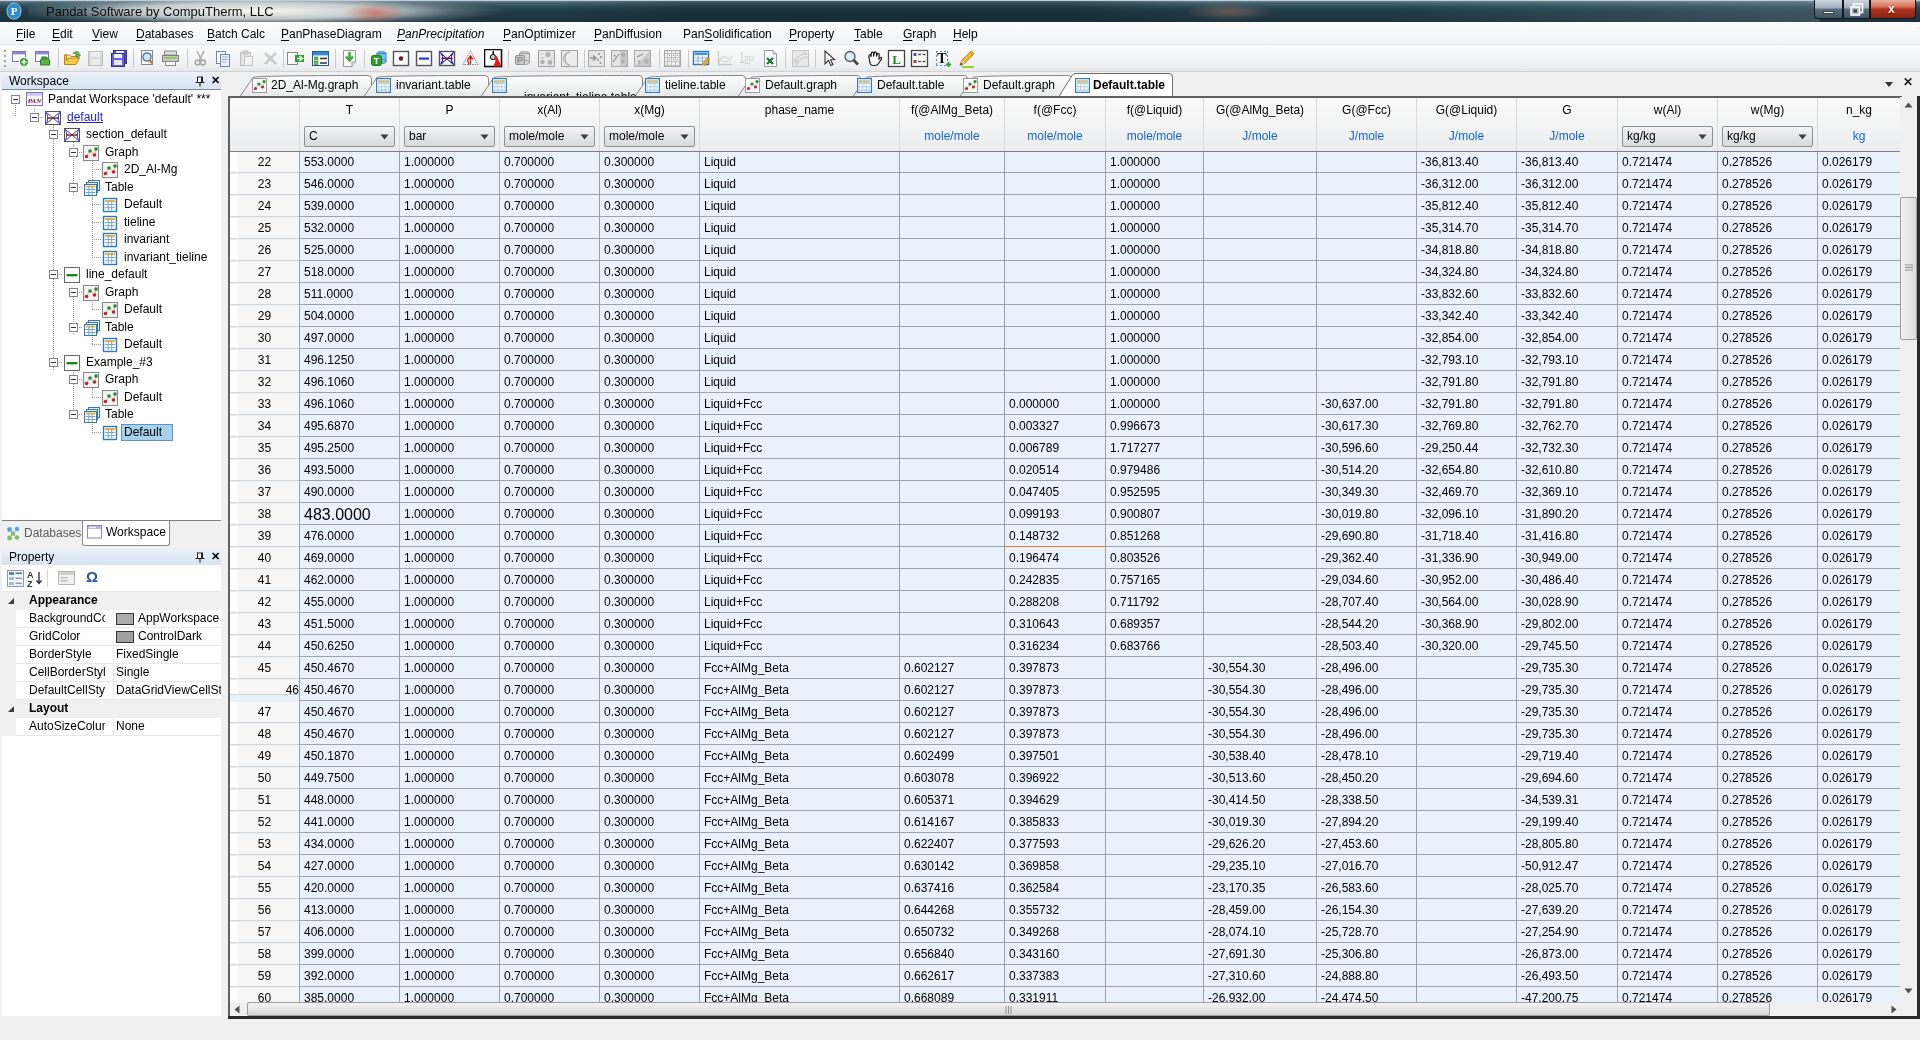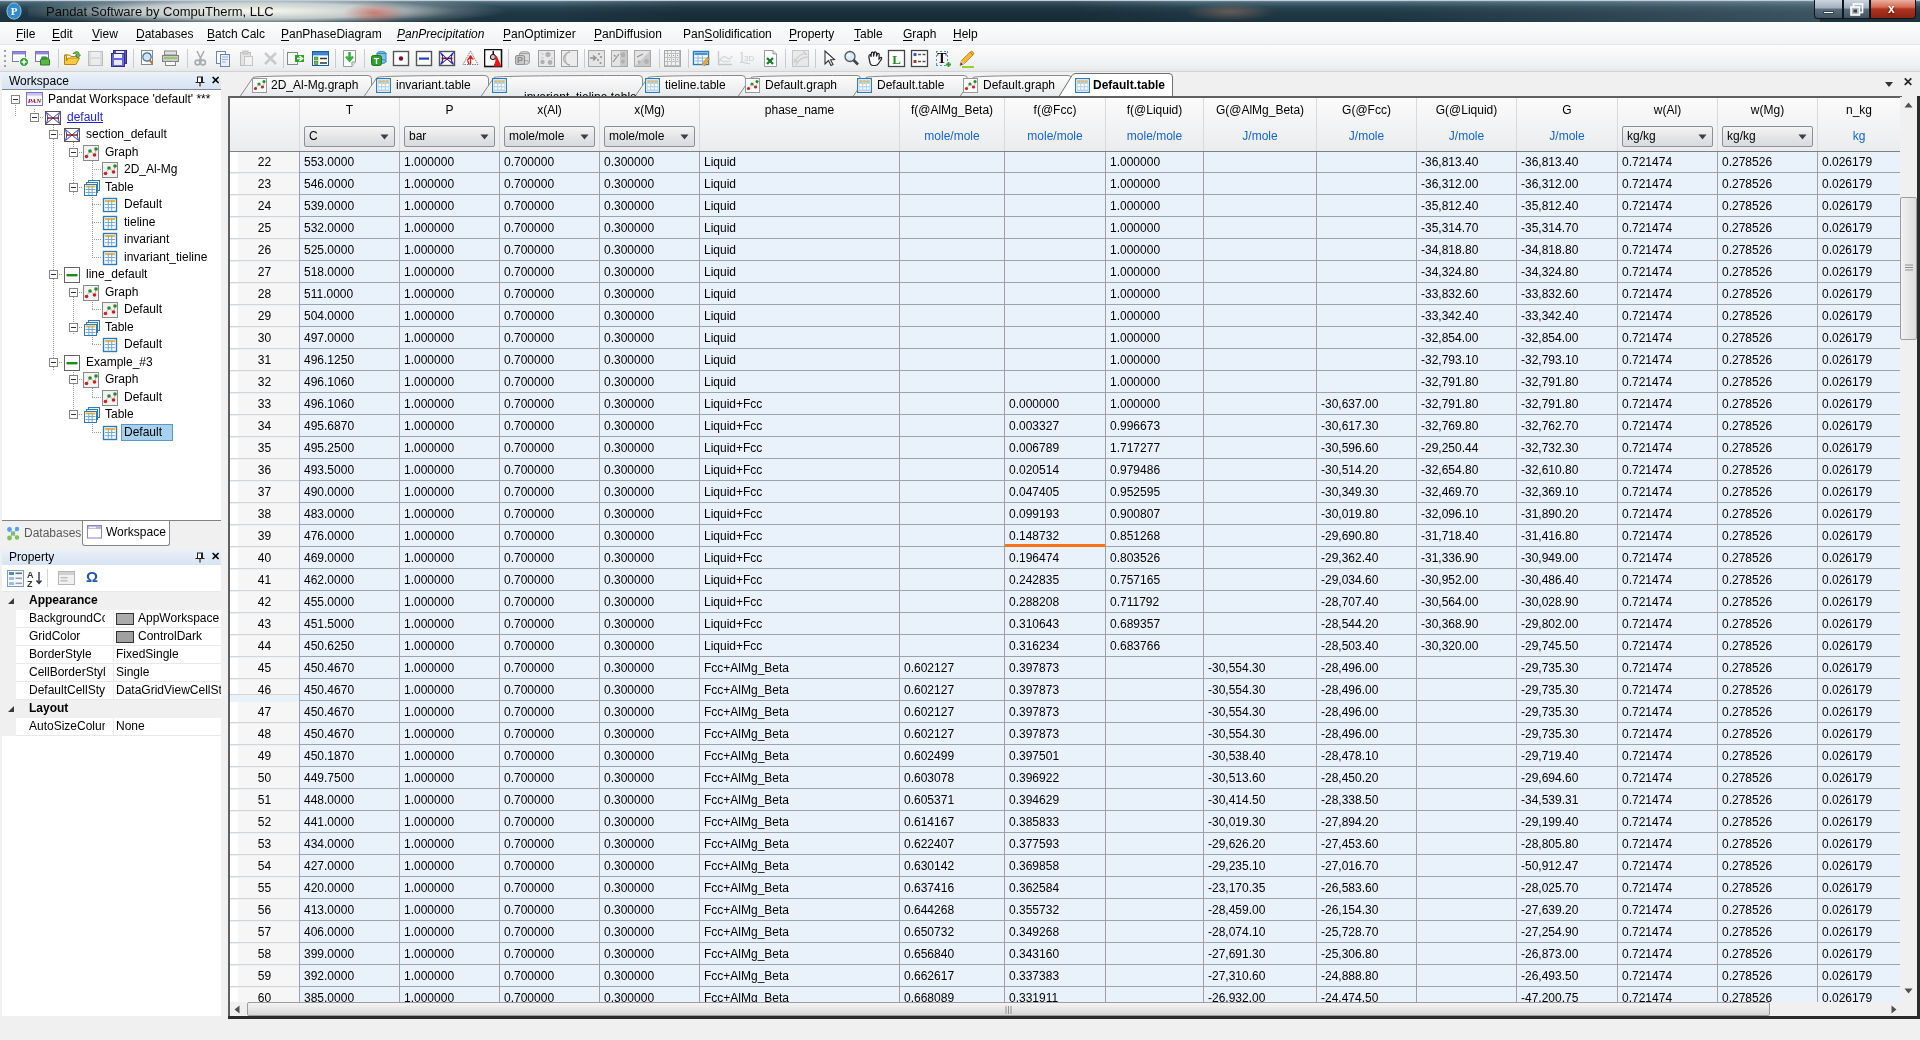--- a/index.html
+++ b/index.html
@@ -1326,21 +1326,21 @@
       <div class="a" style="left:1287px;top:330px;width:100px;height:21px;border-bottom:1px solid #9ca3ab;font-size:12px;line-height:21px;padding-left:4px;overflow:hidden;">-32,369.10</div>
       <div class="a" style="left:1387px;top:330px;width:1px;height:22px;background:#9aa0a6;"></div>
       <div class="a" style="left:1388px;top:330px;width:99px;height:21px;border-bottom:1px solid #9ca3ab;font-size:12px;line-height:21px;padding-left:4px;overflow:hidden;">0.721474</div>
       <div class="a" style="left:1487px;top:330px;width:1px;height:22px;background:#9aa0a6;"></div>
       <div class="a" style="left:1488px;top:330px;width:99px;height:21px;border-bottom:1px solid #9ca3ab;font-size:12px;line-height:21px;padding-left:4px;overflow:hidden;">0.278526</div>
       <div class="a" style="left:1587px;top:330px;width:1px;height:22px;background:#9aa0a6;"></div>
       <div class="a" style="left:1588px;top:330px;width:82px;height:21px;border-bottom:1px solid #9ca3ab;font-size:12px;line-height:21px;padding-left:4px;overflow:hidden;">0.026179</div>
       <div class="a" style="left:1670px;top:330px;width:1px;height:22px;background:#9aa0a6;"></div>
 <div class="a" style="left:0;top:352px;width:69px;height:21px;background:linear-gradient(90deg,#fff 0 7px,#f6f6f6 9px);border-bottom:1px solid #d4d4d4;text-align:center;font-size:12px;line-height:21px;">38</div>
       <div class="a" style="left:69px;top:352px;width:1px;height:22px;background:#9aa0a6;"></div>
-      <div class="a" style="left:70px;top:352px;width:99px;height:21px;border-bottom:1px solid #9ca3ab;font-size:12px;line-height:21px;padding-left:4px;overflow:hidden;">483.0000</div>
+      <div class="a" style="left:70px;top:352px;width:99px;height:21px;border-bottom:1px solid #9ca3ab;font-size:16px;line-height:21px;padding-left:4px;overflow:hidden;">483.0000</div>
       <div class="a" style="left:169px;top:352px;width:1px;height:22px;background:#9aa0a6;"></div>
       <div class="a" style="left:170px;top:352px;width:99px;height:21px;border-bottom:1px solid #9ca3ab;font-size:12px;line-height:21px;padding-left:4px;overflow:hidden;">1.000000</div>
       <div class="a" style="left:269px;top:352px;width:1px;height:22px;background:#9aa0a6;"></div>
       <div class="a" style="left:270px;top:352px;width:99px;height:21px;border-bottom:1px solid #9ca3ab;font-size:12px;line-height:21px;padding-left:4px;overflow:hidden;">0.700000</div>
       <div class="a" style="left:369px;top:352px;width:1px;height:22px;background:#9aa0a6;"></div>
       <div class="a" style="left:370px;top:352px;width:99px;height:21px;border-bottom:1px solid #9ca3ab;font-size:12px;line-height:21px;padding-left:4px;overflow:hidden;">0.300000</div>
       <div class="a" style="left:469px;top:352px;width:1px;height:22px;background:#9aa0a6;"></div>
       <div class="a" style="left:470px;top:352px;width:199px;height:21px;border-bottom:1px solid #9ca3ab;font-size:12px;line-height:21px;padding-left:4px;overflow:hidden;">Liquid+Fcc</div>
       <div class="a" style="left:669px;top:352px;width:1px;height:22px;background:#9aa0a6;"></div>
       <div class="a" style="left:670px;top:352px;width:104px;height:21px;border-bottom:1px solid #9ca3ab;font-size:12px;line-height:21px;padding-left:4px;overflow:hidden;"></div>
@@ -1370,21 +1370,21 @@
       <div class="a" style="left:170px;top:374px;width:99px;height:21px;border-bottom:1px solid #9ca3ab;font-size:12px;line-height:21px;padding-left:4px;overflow:hidden;">1.000000</div>
       <div class="a" style="left:269px;top:374px;width:1px;height:22px;background:#9aa0a6;"></div>
       <div class="a" style="left:270px;top:374px;width:99px;height:21px;border-bottom:1px solid #9ca3ab;font-size:12px;line-height:21px;padding-left:4px;overflow:hidden;">0.700000</div>
       <div class="a" style="left:369px;top:374px;width:1px;height:22px;background:#9aa0a6;"></div>
       <div class="a" style="left:370px;top:374px;width:99px;height:21px;border-bottom:1px solid #9ca3ab;font-size:12px;line-height:21px;padding-left:4px;overflow:hidden;">0.300000</div>
       <div class="a" style="left:469px;top:374px;width:1px;height:22px;background:#9aa0a6;"></div>
       <div class="a" style="left:470px;top:374px;width:199px;height:21px;border-bottom:1px solid #9ca3ab;font-size:12px;line-height:21px;padding-left:4px;overflow:hidden;">Liquid+Fcc</div>
       <div class="a" style="left:669px;top:374px;width:1px;height:22px;background:#9aa0a6;"></div>
       <div class="a" style="left:670px;top:374px;width:104px;height:21px;border-bottom:1px solid #9ca3ab;font-size:12px;line-height:21px;padding-left:4px;overflow:hidden;"></div>
       <div class="a" style="left:774px;top:374px;width:1px;height:22px;background:#9aa0a6;"></div>
-      <div class="a" style="left:775px;top:374px;width:100px;height:21px;border-bottom:3px solid #f97316;font-size:12px;line-height:21px;padding-left:4px;overflow:hidden;">0.148732</div>
+      <div class="a" style="left:775px;top:374px;width:100px;height:21px;border-bottom:1px solid #f97316;font-size:12px;line-height:21px;padding-left:4px;overflow:hidden;">0.148732</div>
       <div class="a" style="left:875px;top:374px;width:1px;height:22px;background:#9aa0a6;"></div>
       <div class="a" style="left:876px;top:374px;width:97px;height:21px;border-bottom:1px solid #9ca3ab;font-size:12px;line-height:21px;padding-left:4px;overflow:hidden;">0.851268</div>
       <div class="a" style="left:973px;top:374px;width:1px;height:22px;background:#9aa0a6;"></div>
       <div class="a" style="left:974px;top:374px;width:112px;height:21px;border-bottom:1px solid #9ca3ab;font-size:12px;line-height:21px;padding-left:4px;overflow:hidden;"></div>
       <div class="a" style="left:1086px;top:374px;width:1px;height:22px;background:#9aa0a6;"></div>
       <div class="a" style="left:1087px;top:374px;width:99px;height:21px;border-bottom:1px solid #9ca3ab;font-size:12px;line-height:21px;padding-left:4px;overflow:hidden;">-29,690.80</div>
       <div class="a" style="left:1186px;top:374px;width:1px;height:22px;background:#9aa0a6;"></div>
       <div class="a" style="left:1187px;top:374px;width:99px;height:21px;border-bottom:1px solid #9ca3ab;font-size:12px;line-height:21px;padding-left:4px;overflow:hidden;">-31,718.40</div>
       <div class="a" style="left:1286px;top:374px;width:1px;height:22px;background:#9aa0a6;"></div>
       <div class="a" style="left:1287px;top:374px;width:100px;height:21px;border-bottom:1px solid #9ca3ab;font-size:12px;line-height:21px;padding-left:4px;overflow:hidden;">-31,416.80</div>
@@ -1580,21 +1580,21 @@
       <div class="a" style="left:1187px;top:506px;width:99px;height:21px;border-bottom:1px solid #9ca3ab;font-size:12px;line-height:21px;padding-left:4px;overflow:hidden;"></div>
       <div class="a" style="left:1286px;top:506px;width:1px;height:22px;background:#9aa0a6;"></div>
       <div class="a" style="left:1287px;top:506px;width:100px;height:21px;border-bottom:1px solid #9ca3ab;font-size:12px;line-height:21px;padding-left:4px;overflow:hidden;">-29,735.30</div>
       <div class="a" style="left:1387px;top:506px;width:1px;height:22px;background:#9aa0a6;"></div>
       <div class="a" style="left:1388px;top:506px;width:99px;height:21px;border-bottom:1px solid #9ca3ab;font-size:12px;line-height:21px;padding-left:4px;overflow:hidden;">0.721474</div>
       <div class="a" style="left:1487px;top:506px;width:1px;height:22px;background:#9aa0a6;"></div>
       <div class="a" style="left:1488px;top:506px;width:99px;height:21px;border-bottom:1px solid #9ca3ab;font-size:12px;line-height:21px;padding-left:4px;overflow:hidden;">0.278526</div>
       <div class="a" style="left:1587px;top:506px;width:1px;height:22px;background:#9aa0a6;"></div>
       <div class="a" style="left:1588px;top:506px;width:82px;height:21px;border-bottom:1px solid #9ca3ab;font-size:12px;line-height:21px;padding-left:4px;overflow:hidden;">0.026179</div>
       <div class="a" style="left:1670px;top:506px;width:1px;height:22px;background:#9aa0a6;"></div>
-<div class="a" style="left:0;top:528px;width:69px;height:15px;background:linear-gradient(90deg,#fff 0 7px,#f6f6f6 9px);border-bottom:1px solid #d4d4d4;text-align:center;font-size:12px;line-height:21px;">46</div>
+<div class="a" style="left:0;top:528px;width:69px;height:15px;background:linear-gradient(90deg,#fff 0 7px,#f6f6f6 9px);border-bottom:1px solid #d4d4d4;text-align:right;font-size:12px;line-height:21px;">46</div>
       <div class="a" style="left:69px;top:528px;width:1px;height:22px;background:#9aa0a6;"></div>
       <div class="a" style="left:70px;top:528px;width:99px;height:21px;border-bottom:1px solid #9ca3ab;font-size:12px;line-height:21px;padding-left:4px;overflow:hidden;">450.4670</div>
       <div class="a" style="left:169px;top:528px;width:1px;height:22px;background:#9aa0a6;"></div>
       <div class="a" style="left:170px;top:528px;width:99px;height:21px;border-bottom:1px solid #9ca3ab;font-size:12px;line-height:21px;padding-left:4px;overflow:hidden;">1.000000</div>
       <div class="a" style="left:269px;top:528px;width:1px;height:22px;background:#9aa0a6;"></div>
       <div class="a" style="left:270px;top:528px;width:99px;height:21px;border-bottom:1px solid #9ca3ab;font-size:12px;line-height:21px;padding-left:4px;overflow:hidden;">0.700000</div>
       <div class="a" style="left:369px;top:528px;width:1px;height:22px;background:#9aa0a6;"></div>
       <div class="a" style="left:370px;top:528px;width:99px;height:21px;border-bottom:1px solid #9ca3ab;font-size:12px;line-height:21px;padding-left:4px;overflow:hidden;">0.300000</div>
       <div class="a" style="left:469px;top:528px;width:1px;height:22px;background:#9aa0a6;"></div>
       <div class="a" style="left:470px;top:528px;width:199px;height:21px;border-bottom:1px solid #9ca3ab;font-size:12px;line-height:21px;padding-left:4px;overflow:hidden;">Fcc+AlMg_Beta</div>

